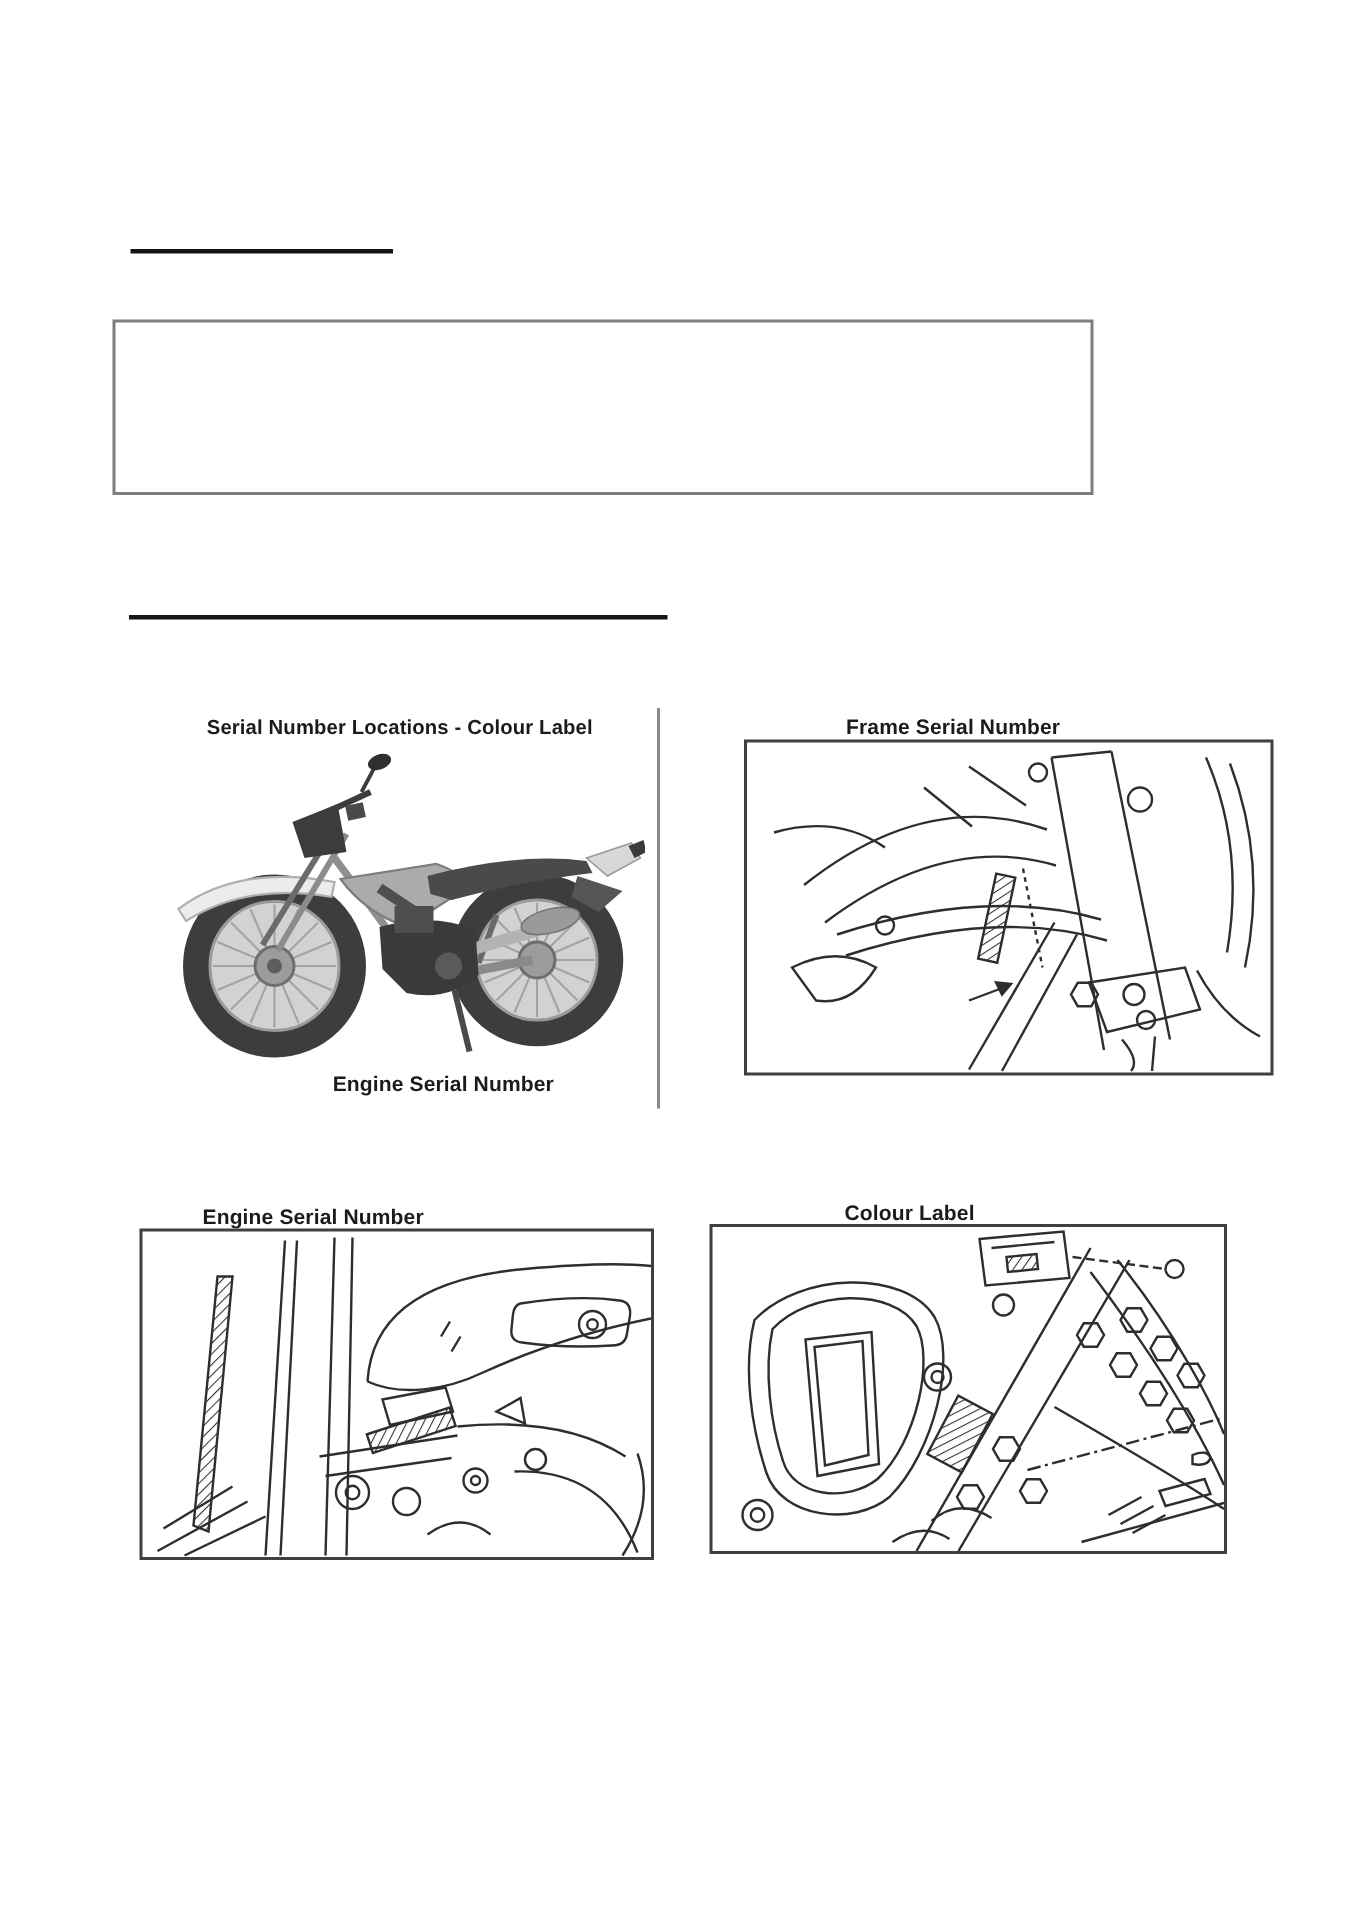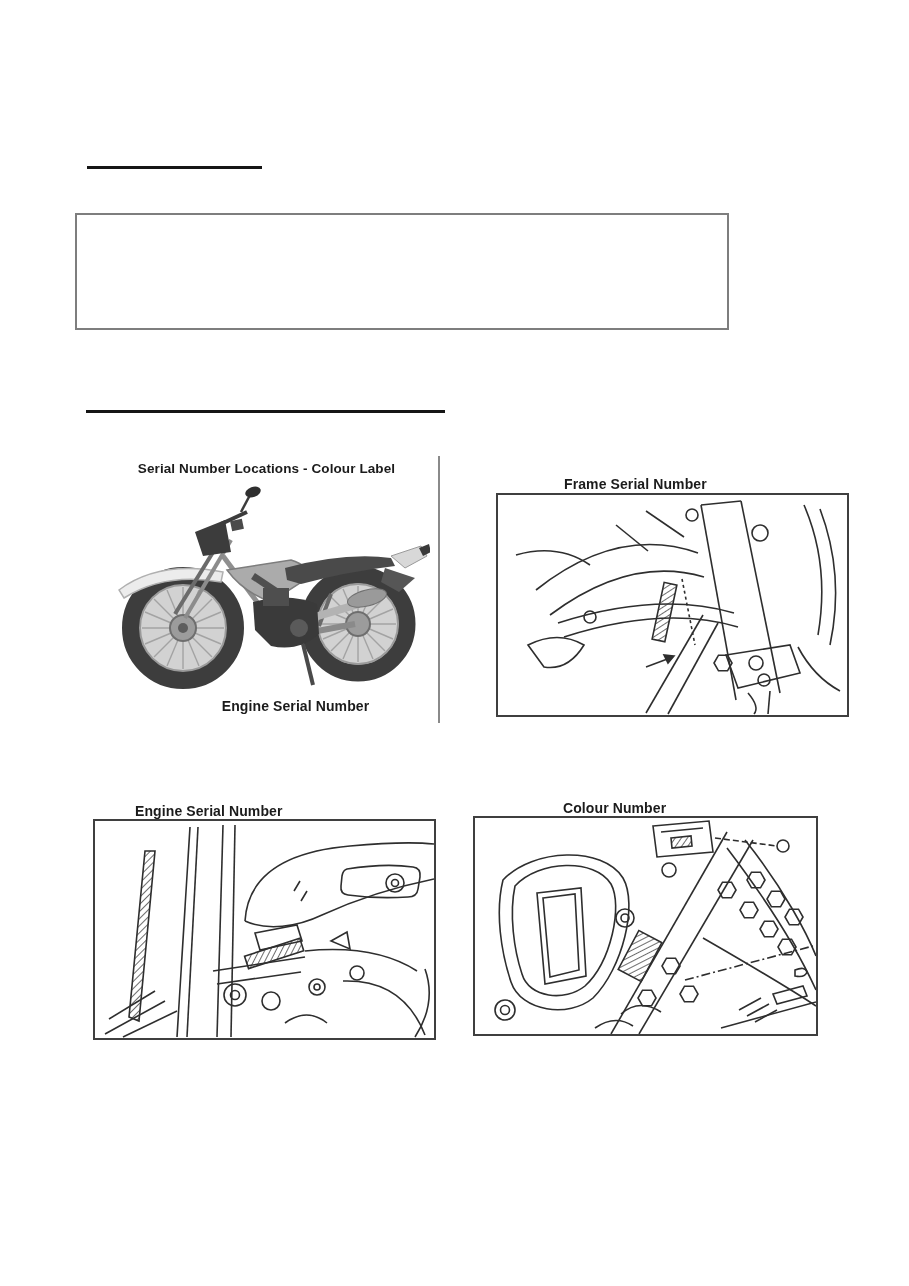--- a/index.html
+++ b/index.html
@@ -8,21 +8,21 @@
   .rule{position:absolute;background:#151515;height:3px;}
   .rule-1{left:87px;top:166px;width:175px;}
   .rule-2{left:86px;top:410px;width:359px;}
   .notice-box{position:absolute;left:75px;top:213px;width:650px;height:113px;
               border:2px solid #7e7e7e;background:#ffffff;}
   .fig{position:absolute;}
   .fig-caption{font-weight:bold;font-size:14px;color:#1b1b1b;white-space:nowrap;
                letter-spacing:.1px;}
   .fig-box{background:#ffffff;border:2px solid #3f3f3f;box-sizing:border-box;}
   
-  .fig-overview{left:93px;top:456px;width:347px;height:270px;}
+  .fig-overview{left:93px;top:472px;width:347px;height:270px;}
   .fig-overview .cap-top{position:absolute;left:0;top:5px;width:100%;text-align:center;font-size:13.5px;}
   .fig-overview .photo{position:absolute;left:10px;top:26px;}
   .fig-overview .cap-bottom{position:absolute;left:0;top:242px;width:100%;text-align:center;padding-left:58px;box-sizing:border-box;}
   .fig-overview .v-divider{position:absolute;right:0;top:0;width:2px;height:267px;background:#8a8a8a;}
   
   .fig-frame{left:496px;top:476px;width:353px;height:241px;}
   .fig-frame .fig-caption{position:absolute;left:68px;top:0;text-align:center;}
   .fig-frame .fig-box{position:absolute;left:0;top:17px;width:353px;height:224px;}
   
   .fig-engine{left:93px;top:803px;width:343px;height:237px;}
@@ -215,21 +215,21 @@
           <circle cx="222" cy="166" r="3"></circle>
             <circle cx="262" cy="152" r="7"></circle>
           <path d="M190,202 Q212,186 232,202"></path>
           <path d="M205,60 l-6,10 M212,70 l-6,10"></path>
         </g>
       </svg>
     </div>
   </div>
 
   <div class="fig fig-colour">
-    <div class="fig-caption">Colour Number</div>
+    <div class="fig-caption">Colour Label</div>
     <div class="fig-box">
       <svg width="341" height="216" viewBox="0 0 341 216">
         <defs>
           <pattern id="hatch3" width="5" height="5" patternUnits="userSpaceOnUse" patternTransform="rotate(35)">
             <line x1="0" y1="0" x2="0" y2="5" stroke="#2e2e2e" stroke-width="1.4"></line>
           </pattern>
         </defs>
         <g fill="none" stroke="#2e2e2e" stroke-width="1.6">
 
           <path d="M28,62 C58,30 128,28 148,60 C163,86 148,150 118,180 C94,200 46,194 36,164 C26,134 20,94 28,62 Z"></path>

